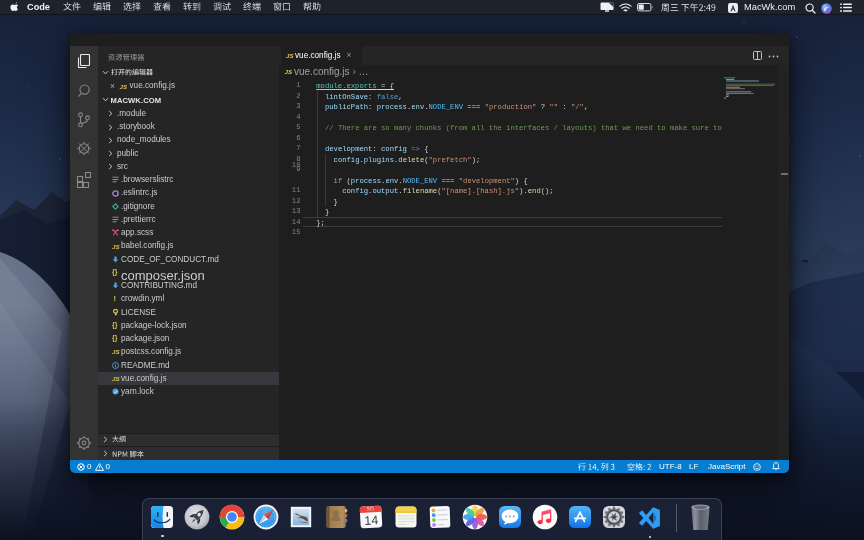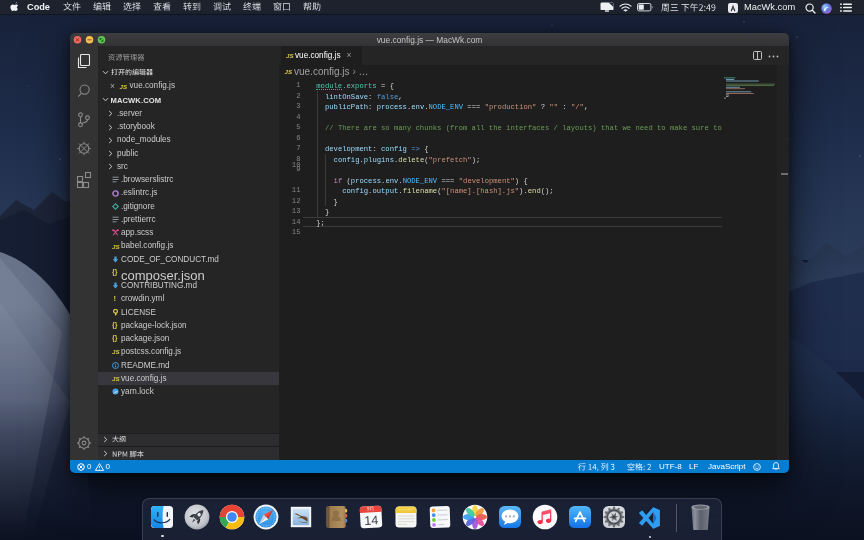--- a/index.html
+++ b/index.html
@@ -196,31 +196,20 @@
 <svg class="abs" style="left:840px;top:3.2px" width="12" height="9" viewBox="0 0 12 9">
 <circle cx="1" cy="1.2" r="0.9" fill="#f0f2f6"></circle>
       <rect x="3" y="0.4" width="9" height="1.5" rx="0.7" fill="#f0f2f6"></rect>
 <circle cx="1" cy="4.6" r="0.9" fill="#f0f2f6"></circle>
       <rect x="3" y="3.8" width="9" height="1.5" rx="0.7" fill="#f0f2f6"></rect>
 <circle cx="1" cy="8" r="0.9" fill="#f0f2f6"></circle>
       <rect x="3" y="7.2" width="9" height="1.5" rx="0.7" fill="#f0f2f6"></rect>
     </svg>
 </div>
 <div id="win">
-<div id="titlebar">
-<svg class="abs" style="left:3px;top:2.7px" width="36" height="8" viewBox="0 0 36 8">
-<circle cx="4.5" cy="3.8" r="3.8" fill="#ee6a5f"></circle>
-        <circle cx="16.5" cy="3.8" r="3.8" fill="#f5bf4f"></circle>
-        <circle cx="28.5" cy="3.8" r="3.8" fill="#61c555"></circle>
-<path d="M3 2.3 L6 5.3 M6 2.3 L3 5.3" stroke="#8f1f13" stroke-width="0.9"></path>
-<line x1="14.4" y1="3.8" x2="18.6" y2="3.8" stroke="#98591b" stroke-width="1"></line>
-<path d="M26.6 4.7 L26.6 1.9 L29.4 1.9 Z M30.4 2.9 L30.4 5.7 L27.6 5.7 Z" fill="#19621a"></path>
-</svg>
-<div class="abs" style="left:0;top:1.8px;width:719px;text-align:center;font-size:8.4px;color:#c5c5c5;">vue.config.js — MacWk.com</div>
-</div>
 <div id="activity">
 
 <svg class="abs" style="left:6px;top:8px" width="16" height="412" viewBox="0 0 16 412" fill="none" stroke="#8a8a8a" stroke-width="1.1">
 
 <g stroke="#e8e8e8">
 <rect x="4.5" y="0.5" width="9" height="11" rx="1"></rect>
 <path d="M2.5 3.5 v10 h8"></path>
 </g>
 
 <g transform="translate(0,29)">
@@ -274,21 +263,21 @@
 <div class="abs" style="left:12px;top:34.8px;width:9px;font-size:8.5px;color:#aaaaaa;">×</div>
 <div class="abs" style="left:21.5px;top:36.6px;font-size:6.2px;font-weight:bold;color:#d8c64a;font-style:italic;">JS</div>
 <div class="abs" style="left:31.5px;top:35.2px;font-size:8.2px;color:#cccccc;">vue.config.js</div>
 <svg class="abs" style="left:4px;top:50.4px" width="7" height="7" viewBox="0 0 7 7" fill="none" stroke="#cccccc" stroke-width="1">
         <path d="M1 2.2 L3.5 4.8 L6 2.2"></path>
       </svg>
 <div class="abs" style="left:12.5px;top:49.6px;font-size:7.6px;font-weight:bold;color:#e2e2e2;letter-spacing:0.1px;">MACWK.COM</div>
 <svg class="abs" style="left:9px;top:64.3px" width="7" height="7" viewBox="0 0 7 7" fill="none" stroke="#cccccc" stroke-width="1">
         <path d="M2.2 1 L4.8 3.5 L2.2 6"></path>
       </svg>
-<div class="abs" style="left:19px;top:62.9px;font-size:8.2px;color:#cccccc;">.server</div>
+<div class="abs" style="left:19px;top:62.9px;font-size:8.2px;color:#cccccc;">.module</div>
 <svg class="abs" style="left:9px;top:77.53999999999999px" width="7" height="7" viewBox="0 0 7 7" fill="none" stroke="#cccccc" stroke-width="1">
         <path d="M2.2 1 L4.8 3.5 L2.2 6"></path>
       </svg>
 <div class="abs" style="left:19px;top:76.1px;font-size:8.2px;color:#cccccc;">.storybook</div>
 <svg class="abs" style="left:9px;top:90.78px" width="7" height="7" viewBox="0 0 7 7" fill="none" stroke="#cccccc" stroke-width="1">
         <path d="M2.2 1 L4.8 3.5 L2.2 6"></path>
       </svg>
 <div class="abs" style="left:19px;top:89.4px;font-size:8.2px;color:#cccccc;">node_modules</div>
 <svg class="abs" style="left:9px;top:104.02px" width="7" height="7" viewBox="0 0 7 7" fill="none" stroke="#cccccc" stroke-width="1">
         <path d="M2.2 1 L4.8 3.5 L2.2 6"></path>
@@ -400,21 +389,21 @@
           <circle cx="5.5" cy="1.5" r="0.9" fill="#c0c0c0"></circle>
           <circle cx="9.5" cy="1.5" r="0.9" fill="#c0c0c0"></circle>
         </svg>
 </div>
 <div class="abs" style="left:6px;top:21.8px;font-size:6.2px;font-weight:bold;font-style:italic;color:#d8c64a;">JS</div>
 <div class="abs" style="left:15.5px;top:20.3px;font-size:10px;color:#a0a0a0;">vue.config.js <span style="color:#8a8a8a;">›</span> …</div>
 <div class="abs" style="left:24px;top:170.6px;width:419px;height:10.2px;border-top:1px solid #3c3c3c;border-bottom:1px solid #3c3c3c;"></div>
 <div class="abs" style="left:38px;top:44.8px;width:1px;height:126px;background:#3b3b3b;"></div>
 <div class="abs" style="left:46.6px;top:107.8px;width:1px;height:52.5px;background:#3b3b3b;"></div>
 <div class="ln" style="left:4px;top:35.25px;">1</div>
-<div class="code" style="left:37.8px;top:35.25px;"><span style="color:#4ec9b0">module.exports</span><span style="color:#d4d4d4"> = {</span></div>
+<div class="code" style="left:37.8px;top:35.25px;text-decoration:underline;"><span style="color:#4ec9b0">module.exports</span><span style="color:#d4d4d4"> = {</span></div>
 <div class="ln" style="left:4px;top:45.75px;">2</div>
 <div class="code" style="left:37.8px;top:45.75px;">  <span style="color:#9cdcfe">lintOnSave</span><span style="color:#d4d4d4">: </span><span style="color:#569cd6">false</span><span style="color:#d4d4d4">,</span></div>
 <div class="ln" style="left:4px;top:56.25px;">3</div>
 <div class="code" style="left:37.8px;top:56.25px;">  <span style="color:#9cdcfe">publicPath</span><span style="color:#d4d4d4">: </span><span style="color:#9cdcfe">process</span><span style="color:#d4d4d4">.</span><span style="color:#9cdcfe">env</span><span style="color:#d4d4d4">.</span><span style="color:#4fc1ff">NODE_ENV</span><span style="color:#d4d4d4"> === </span><span style="color:#ce9178">"production"</span><span style="color:#d4d4d4"> ? </span><span style="color:#ce9178">""</span><span style="color:#d4d4d4"> : </span><span style="color:#ce9178">"/"</span><span style="color:#d4d4d4">,</span></div>
 <div class="ln" style="left:4px;top:66.75px;">4</div>
 <div class="ln" style="left:4px;top:77.25px;">5</div>
 <div class="code" style="left:37.8px;top:77.25px;">  <span style="color:#6a9955">// There are so many chunks (from all the interfaces / layouts) that we need to make sure to</span></div>
 <div class="ln" style="left:4px;top:87.75px;">6</div>
 <div class="ln" style="left:4px;top:98.25px;">7</div>
 <div class="code" style="left:37.8px;top:98.25px;">  <span style="color:#9cdcfe">development</span><span style="color:#d4d4d4">: </span><span style="color:#9cdcfe">config</span><span style="color:#d4d4d4"> </span><span style="color:#569cd6">=&gt;</span><span style="color:#d4d4d4"> {</span></div>

